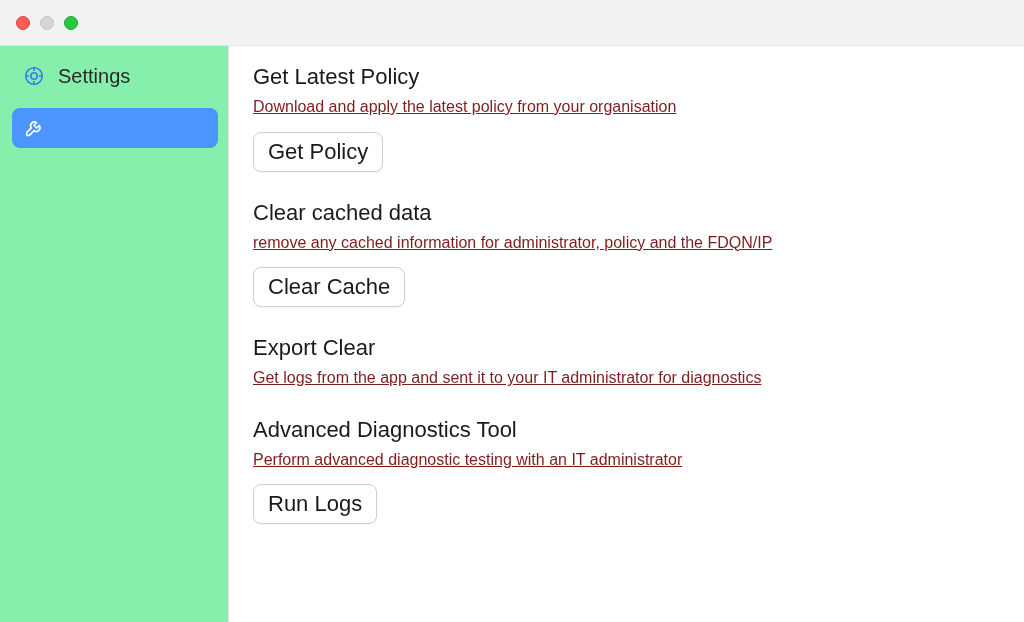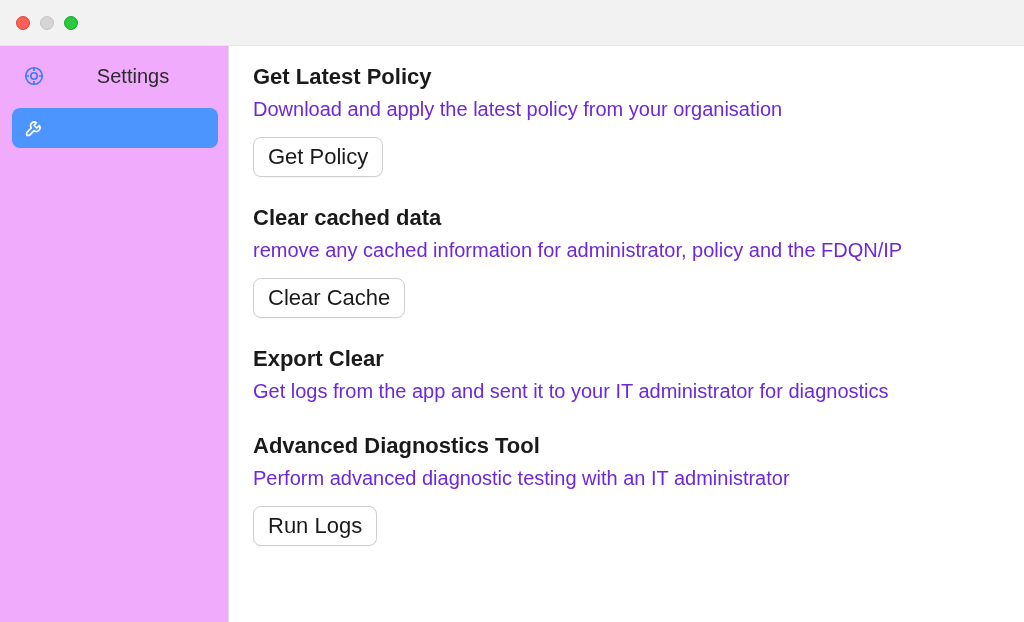--- a/index.html
+++ b/index.html
@@ -38,26 +38,25 @@
     .tl.green  { background: #28c840; border: 1px solid #1aab29; }
 
     .body {
       flex: 1;
       display: flex;
       min-height: 0;
     }
 
     .sidebar {
       width: 228px;
-      background: #f0abfc;
+      background: #86efac;
       padding: 10px 10px 10px 12px;
       display: flex;
       flex-direction: column;
       gap: 12px;
-      text-align: center;
     }
     .side-item {
       display: flex;
       align-items: center;
       gap: 12px;
       padding: 8px 10px;
       border-radius: 8px;
       font-size: 20px;
       color: #2a2a2a;
       cursor: default;
@@ -92,29 +91,30 @@
       background: #ffffff;
       border-left: 1px solid #dcdcdc;
       padding: 18px 24px 24px 24px;
       overflow: auto;
     }
     .section {
       margin-bottom: 28px;
     }
     .section h2 {
       font-size: 22px;
-      font-weight: 700;
+      font-weight: 400;
       color: #1a1a1a;
       margin-bottom: 6px;
     }
     .section p {
-      font-size: 20px;
-      color: #6d28d9;
+      font-size: 16px;
+      color: #7f1d1d;
       margin-bottom: 14px;
       line-height: 1.35;
+      text-decoration: underline;
     }
     .btn {
       display: inline-block;
       font-size: 22px;
       color: #1a1a1a;
       background: #ffffff;
       border: 1px solid #cfcfcf;
       border-radius: 8px;
       padding: 6px 14px;
       box-shadow: 0 1px 1px rgba(0,0,0,0.04);

